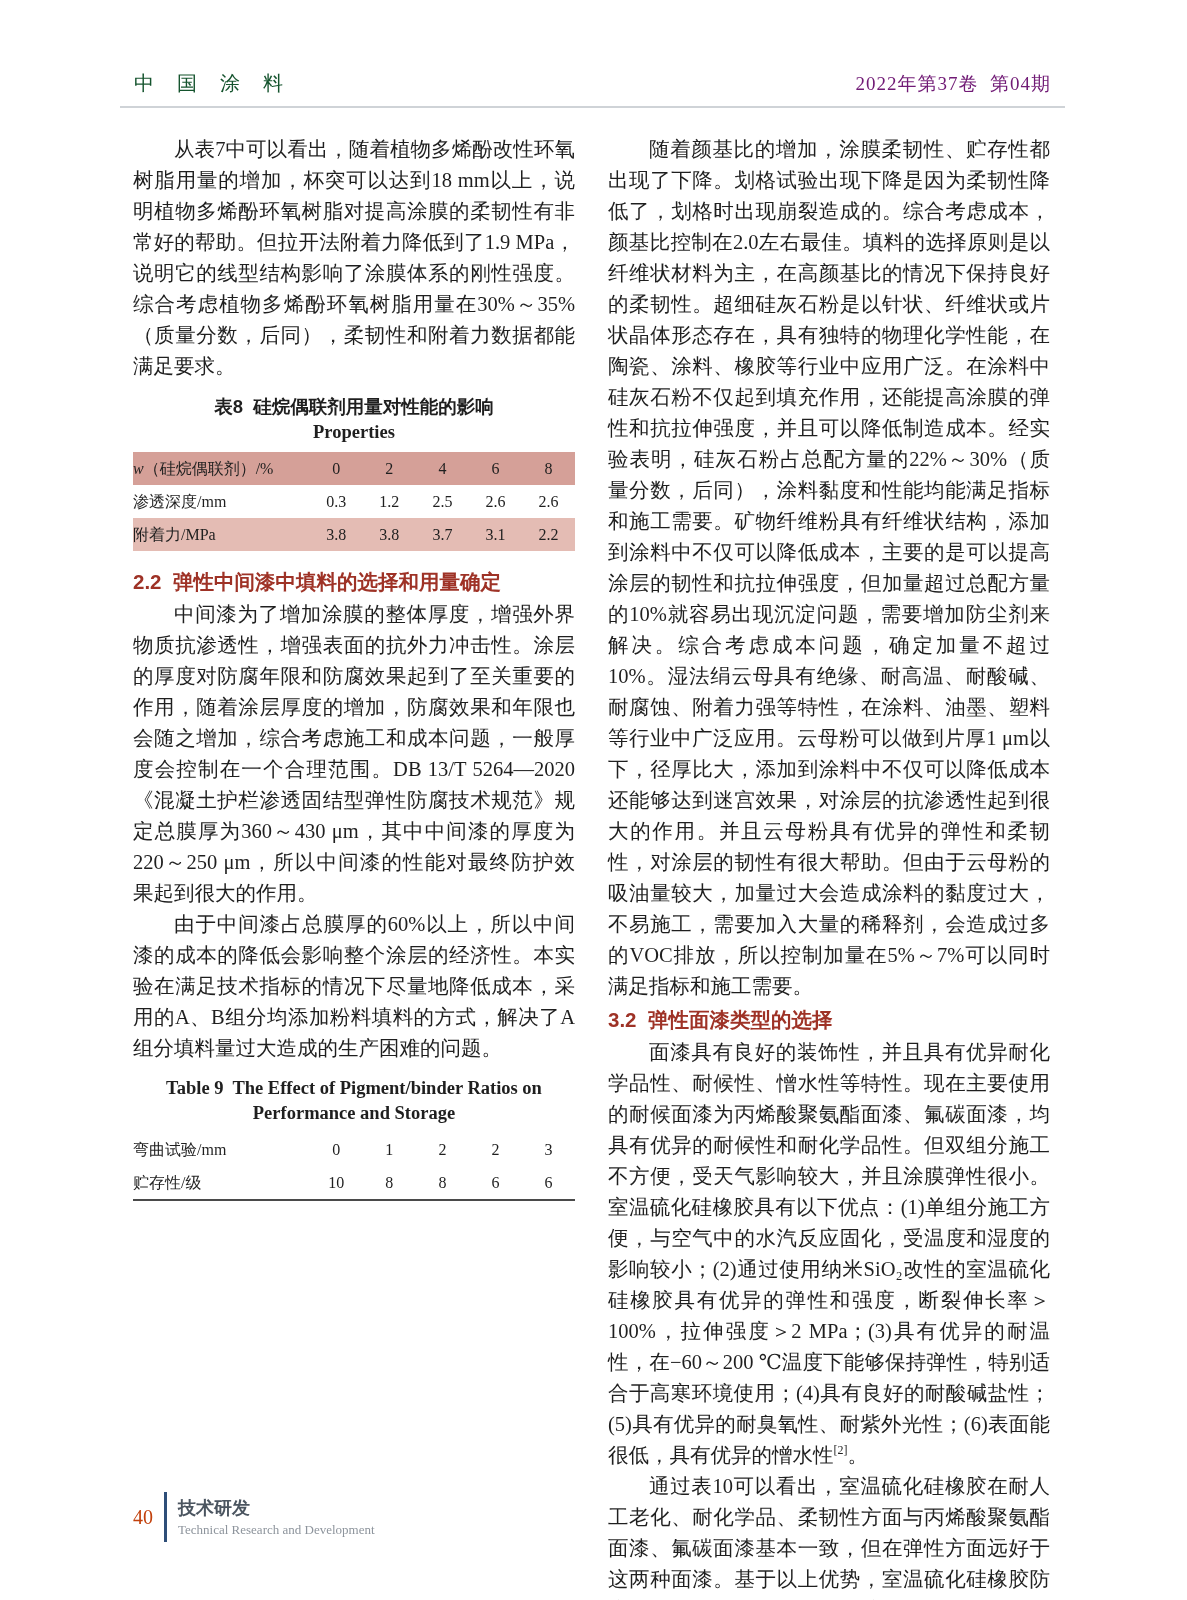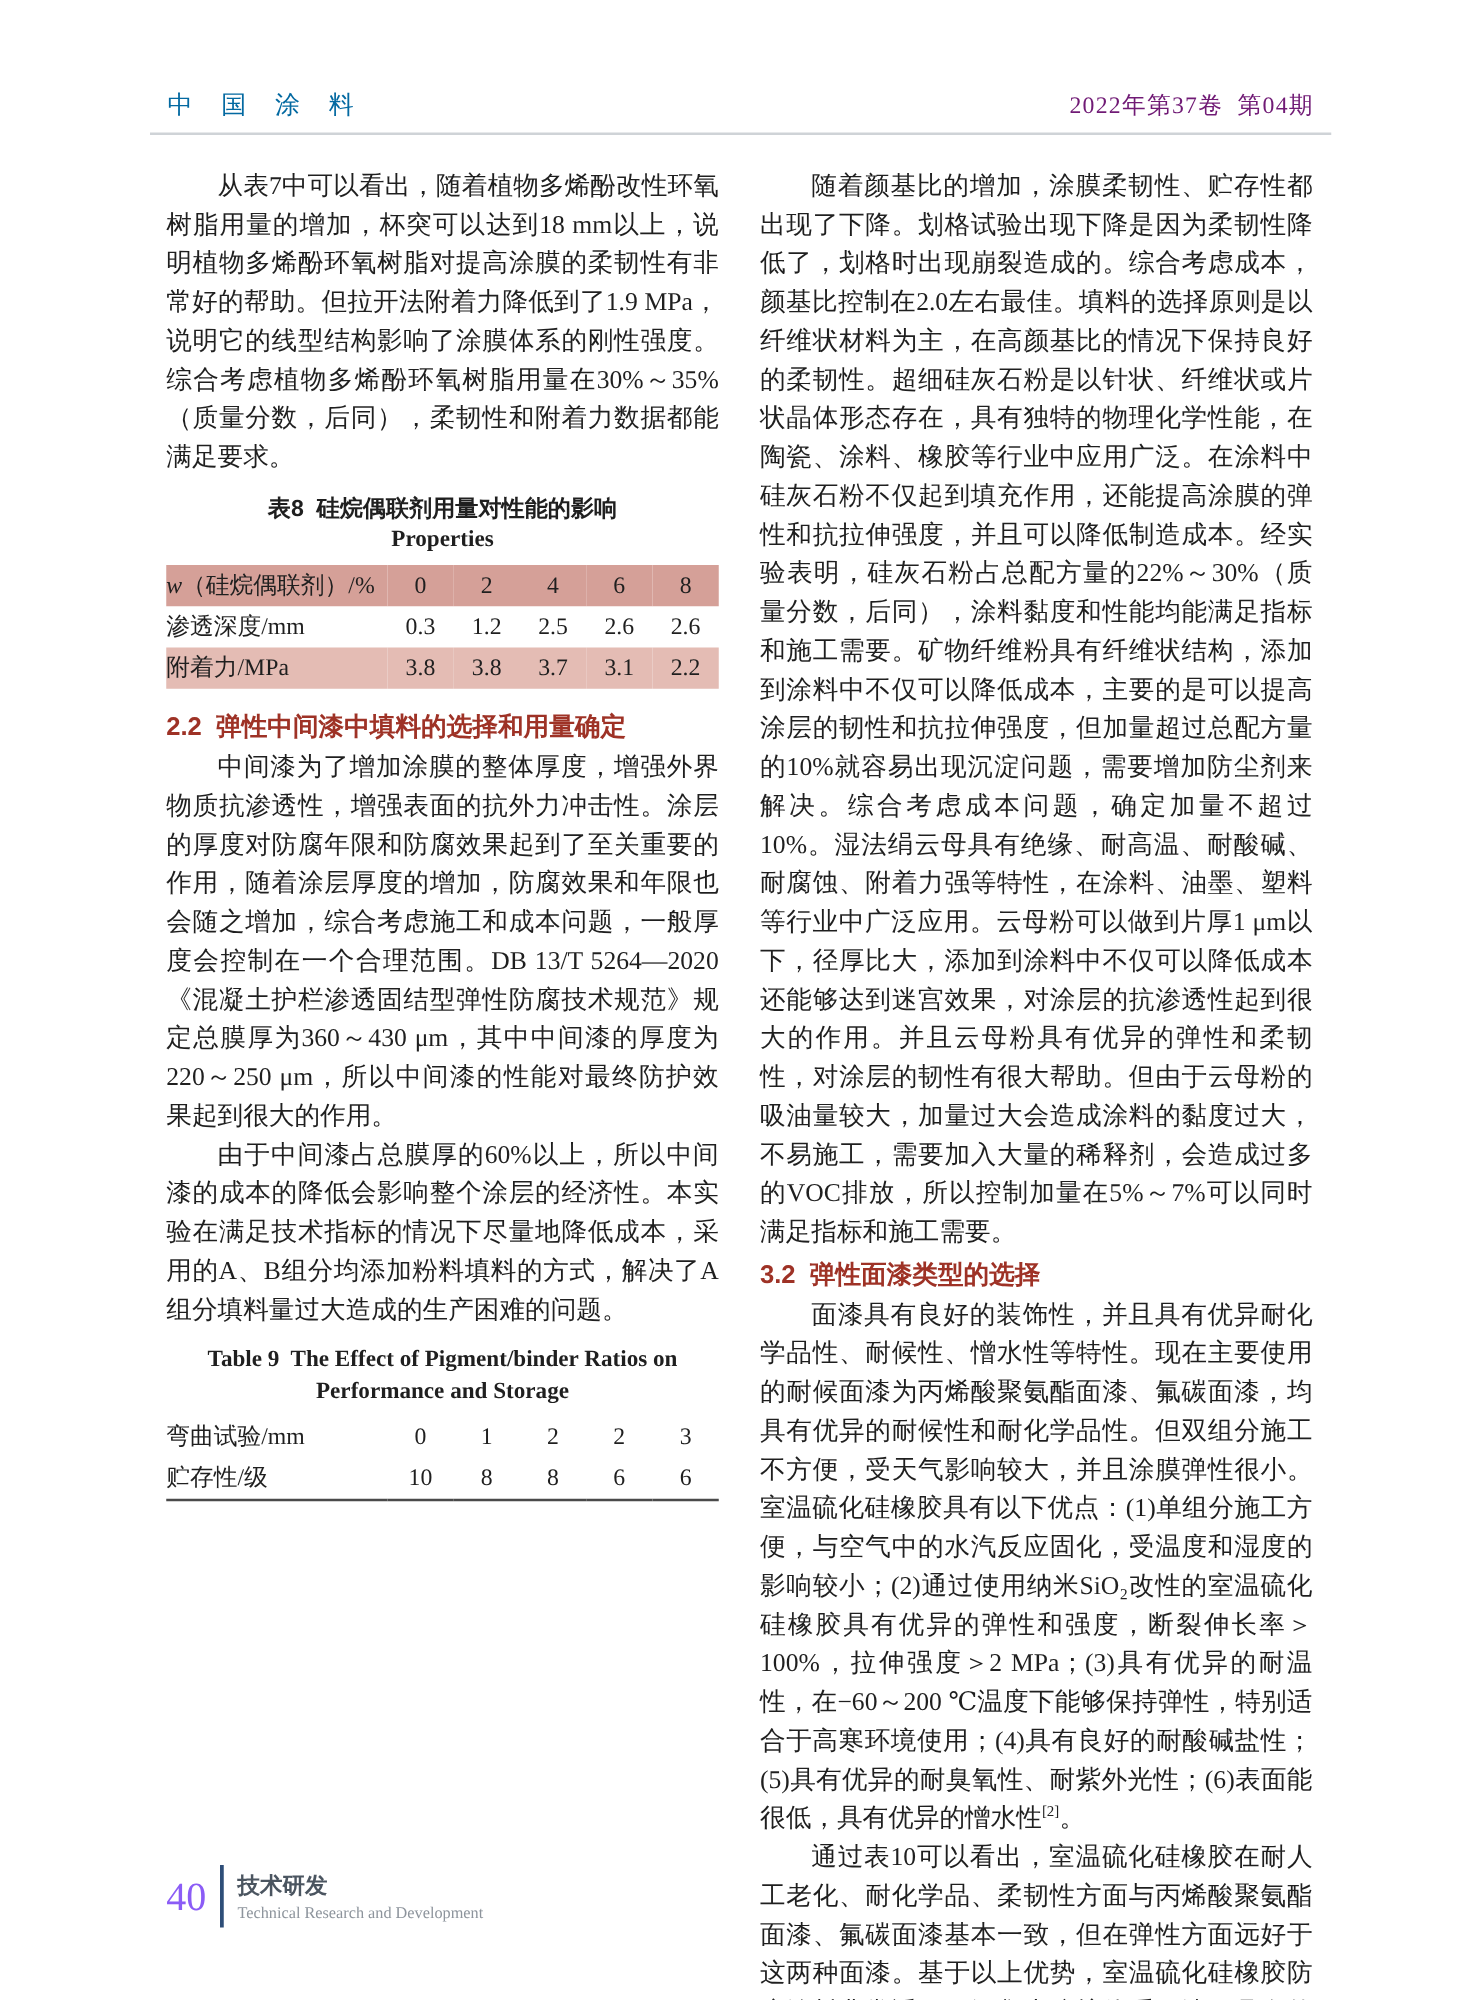--- a/index.html
+++ b/index.html
@@ -9,21 +9,21 @@
     font-family: "Liberation Serif", "DejaVu Serif", serif;
     color: #1f1f1f;
     overflow: hidden;
   }
   .header { position: absolute; left: 120px; right: 122px; top: 70px; }
   .header-row {
     display: flex; justify-content: space-between; align-items: flex-end;
     padding: 0 14px 9px 14px;
     border-bottom: 2px solid #cfd3d7;
   }
-  .journal-name { font-size: 20px; color: #0369a1; letter-spacing: 9px; white-space: pre-wrap; }
+  .journal-name { font-size: 20px; color: #14532d; letter-spacing: 9px; white-space: pre-wrap; }
   .issue-info { font-size: 19px; color: #701a75; letter-spacing: 1px; white-space: pre-wrap; }
 
   .columns { position: absolute; top: 134px; left: 133px; display: flex; gap: 33px; }
   .col { width: 442px; font-size: 20.5px; line-height: 31px; text-align: justify; }
   .body-para { text-indent: 2em; }
 
   .section-heading {
     font-family: "Liberation Sans", "DejaVu Sans", sans-serif;
     font-weight: bold; color: #9e3226; font-size: 20.5px; line-height: 32px;
     margin: 2px 0 1px 0; white-space: pre-wrap; text-align: left;
@@ -31,33 +31,33 @@
 
   .table-block { margin: 12px 0 15px 0; }
   .caption-cn {
     text-align: center; font-family: "Liberation Sans", "DejaVu Sans", sans-serif;
     font-weight: bold; font-size: 18.5px; line-height: 26px; white-space: pre-wrap;
   }
   .caption-en {
     text-align: center; font-weight: bold; font-size: 18.5px; line-height: 25px;
     white-space: pre-wrap;
   }
-  table.data-table { width: 100%; border-collapse: collapse; margin-top: 7px; font-size: 19px; }
+  table.data-table { width: 100%; border-collapse: collapse; margin-top: 7px; font-size: 16px; }
   table.data-table td { height: 30px; padding: 1px 0; vertical-align: middle; }
   td.lab { text-align: left; padding-left: 10px; width: 40%; }
   td.val { text-align: center; width: 12%; }
   tr.dark { background: #d5a098; }
   tr.light { background: #e4bcb4; }
   table.closing-rule { border-bottom: 2px solid #4a4a4a; }
   .lab i { font-style: italic; }
 
   sup.ref { font-size: 12px; line-height: 0; vertical-align: super; }
 
   .footer { position: absolute; left: 133px; top: 1492px; display: flex; align-items: center; }
-  .page-num { font-size: 32px; color: #8b5cf6; margin-right: 11px; }
+  .page-num { font-size: 20px; color: #c2410c; margin-right: 11px; }
   .footer-bar { width: 3px; height: 50px; background: #2e4e78; margin-right: 11px; }
   .footer-cn {
     font-family: "Liberation Sans", "DejaVu Sans", sans-serif;
     font-weight: bold; font-size: 18px; color: #4b5560; line-height: 26px;
   }
   .footer-en { font-size: 13px; color: #8d949c; line-height: 18px; }
 </style>
 </head>
 <body>
 

